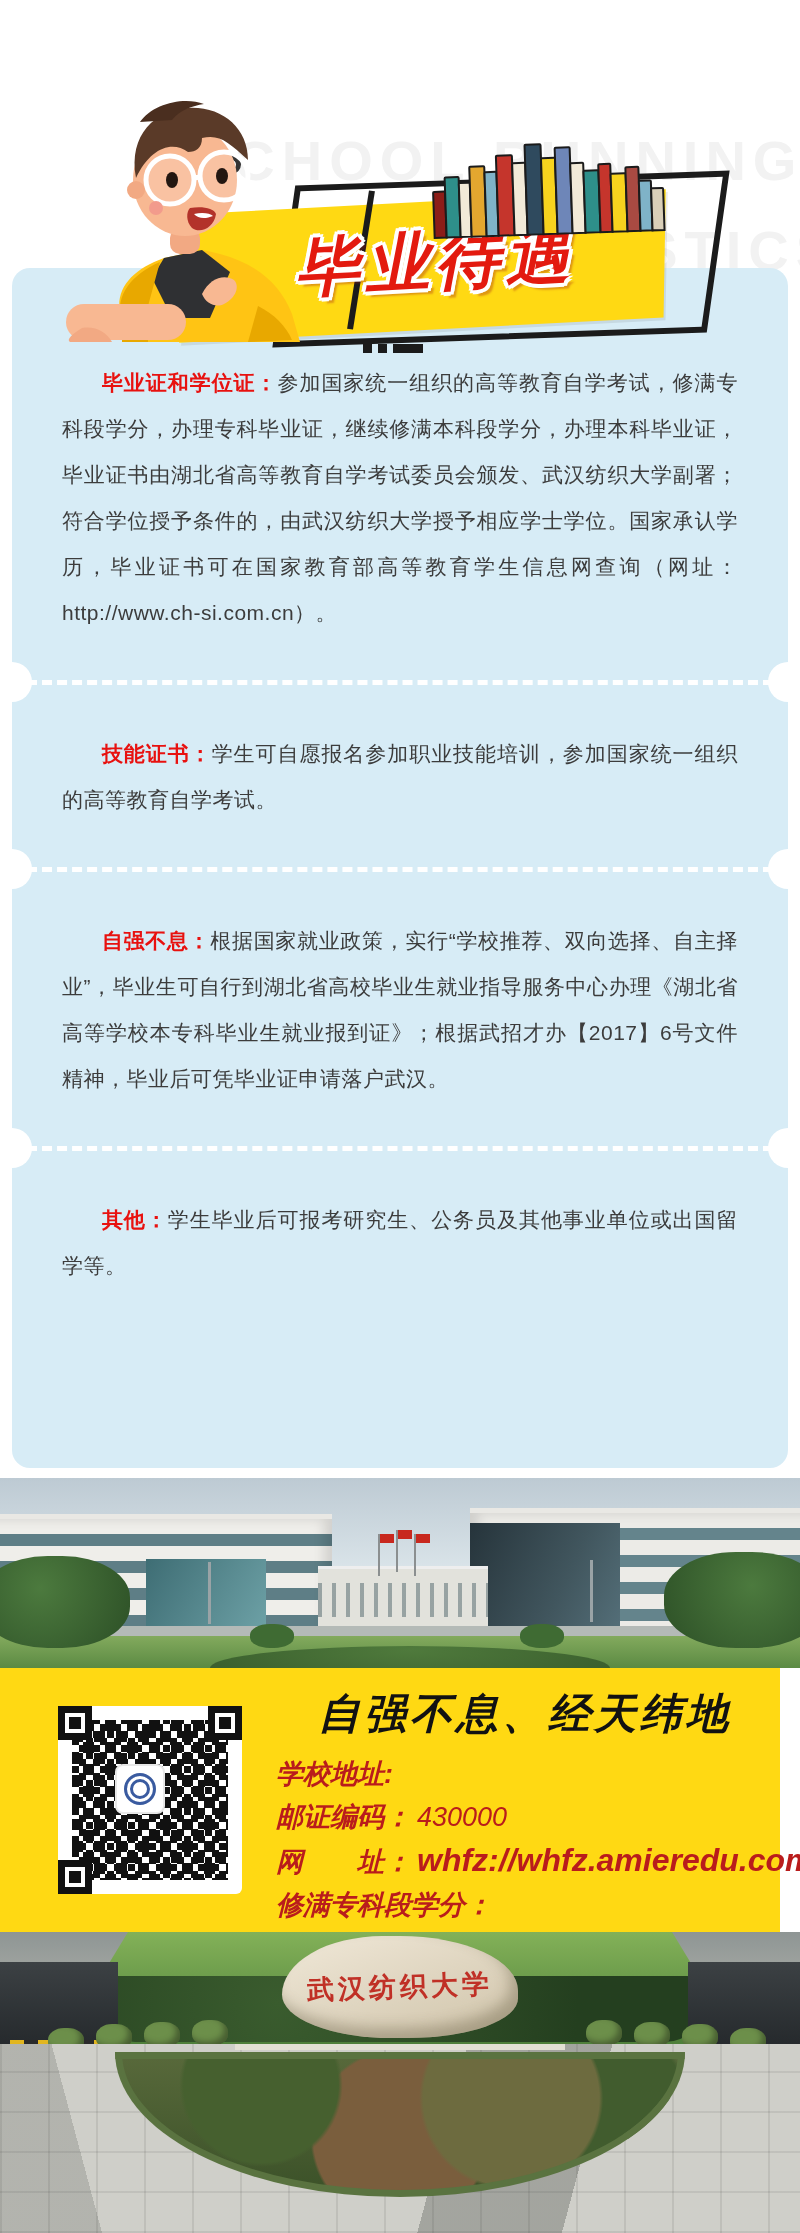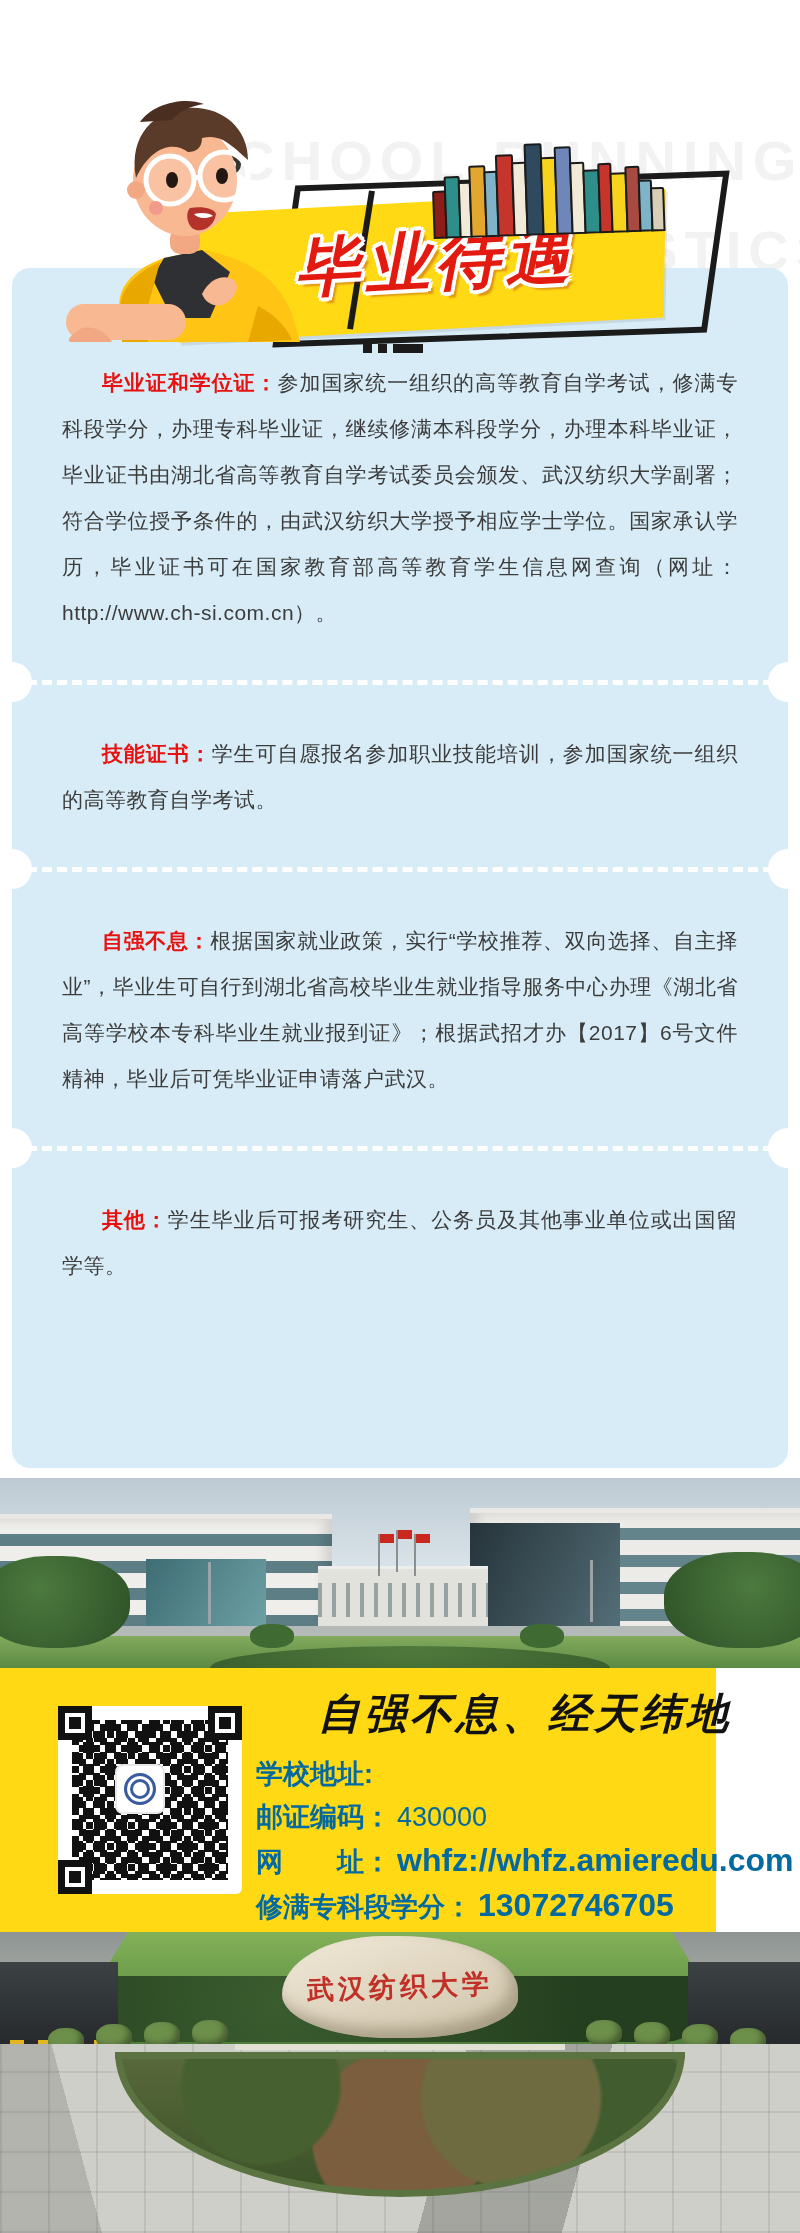--- a/index.html
+++ b/index.html
@@ -54,34 +54,34 @@
   .flagpole{position:absolute;width:2px;height:42px;background:#8b8f90;}
   .flag{position:absolute;top:0;left:2px;width:14px;height:9px;background:#c8281e;}
   .lamp{position:absolute;width:3px;height:62px;background:#9aa3a6;}
   .road{position:absolute;left:0;top:148px;width:800px;height:20px;background:#b4bab7;}
   .lawn{position:absolute;left:0;top:158px;width:800px;height:32px;background:linear-gradient(#83aa5d,#5b8a43);}
   .mound{position:absolute;left:210px;top:168px;width:400px;height:44px;background:radial-gradient(ellipse at 50% 10%,#4f7a3c,#35582a);border-radius:50% 50% 0 0;}
   .treeL{position:absolute;left:-20px;top:78px;width:150px;height:92px;background:radial-gradient(circle at 40% 35%,#4c7a3e,#2c4f26);border-radius:45%;}
   .treeR{position:absolute;left:664px;top:74px;width:160px;height:96px;background:radial-gradient(circle at 55% 35%,#4c7a3e,#2c4f26);border-radius:45%;}
   .bush{position:absolute;width:44px;height:24px;background:#3f6b33;border-radius:45%;}
   
-  .contact{position:absolute;top:1668px;left:0;width:716px;height:264px;background:#ffd913;z-index:2;}
+  .contact{position:absolute;top:1668px;left:0;width:780px;height:264px;background:#ffd913;z-index:2;}
   .qr-card{position:absolute;left:58px;top:38px;width:184px;height:188px;background:#ffffff;border-radius:6px;}
   .qr{position:absolute;left:14px;top:14px;width:156px;height:160px;
       background-image:
         repeating-conic-gradient(#111 0% 25%, transparent 0% 50%),
         repeating-conic-gradient(#111 0% 25%, transparent 0% 50%);
       background-size:22px 22px,14px 14px;background-position:0 0,7px 4px;}
   .finder{position:absolute;width:34px;height:34px;border:7px solid #111;background:#fff;box-sizing:border-box;}
   .finder i{position:absolute;left:4px;top:4px;width:12px;height:12px;background:#111;display:block;}
   .f1{left:0;top:0;} .f2{right:0;top:0;} .f3{left:0;bottom:0;}
   .qr-logo{position:absolute;left:57px;top:58px;width:46px;height:46px;background:#fff;border-radius:8px;border:2px solid #e8e8e8;display:flex;align-items:center;justify-content:center;}
   .qr-logo i{display:block;width:26px;height:26px;border:3px solid #3a5ba0;border-radius:50%;box-shadow:inset 0 0 0 3px #fff,inset 0 0 0 6px #3a5ba0;}
   .motto{position:absolute;left:270px;top:18px;width:510px;text-align:center;font-family:"DejaVu Serif","Liberation Serif",serif;font-style:italic;font-weight:900;font-size:42px;color:#121212;letter-spacing:4px;}
-  .info{position:absolute;left:256px;top:88px;width:510px;color:#0369a1;}
+  .info{position:absolute;left:276px;top:88px;width:510px;color:#b91c1c;font-style:italic;}
   .info .row{display:flex;align-items:baseline;margin-bottom:7px;white-space:nowrap;}
   .info .k{font-weight:bold;font-size:27px;}
   .info .v{font-size:27px;margin-left:6px;}
   .info .row.big .v{font-weight:bold;font-size:32px;}
   
   .photo2{position:absolute;top:1932px;left:0;width:800px;height:301px;overflow:hidden;background:#cdcdc7;z-index:1;}
   .p2-road{position:absolute;left:0;top:0;width:800px;height:58px;background:linear-gradient(#8e9594,#a9aca6);}
   .p2-lawn{position:absolute;left:60px;top:0;width:680px;height:112px;background:linear-gradient(#83b158,#4e7f3a);clip-path:polygon(10% 0,90% 0,100% 100%,0 100%);}
   .p2-hedge{position:absolute;left:95px;top:44px;width:610px;height:66px;background:radial-gradient(circle at 30% 40%,#3a5c2e,#243f1f 70%);border-radius:18px 18px 40px 40px;}
   .stone{position:absolute;left:282px;top:4px;width:236px;height:102px;background:linear-gradient(160deg,#f0e8d8,#cfc3a9);border-radius:46% 54% 50% 50% / 62% 58% 42% 46%;box-shadow:inset -8px -10px 14px rgba(90,80,55,0.35);display:flex;align-items:center;justify-content:center;}
@@ -239,21 +239,20 @@
     <div class="row">
       <span class="k">邮证编码：</span>
       <span class="v">430000</span>
     </div>
     <div class="row big">
       <span class="k">网　　址：</span>
       <span class="v">whfz://whfz.amieredu.com</span>
     </div>
     <div class="row big">
       <span class="k">修满专科段学分：</span>
-      <span class="v">13072746705</span>
     </div>
   </div>
 </div>
 
 <div class="photo2">
   <div class="p2-road"></div>
   <div class="p2-lawn"></div>
   <div class="p2-hedge"></div>
   <div class="stone">
     <span>武汉纺织大学</span>

